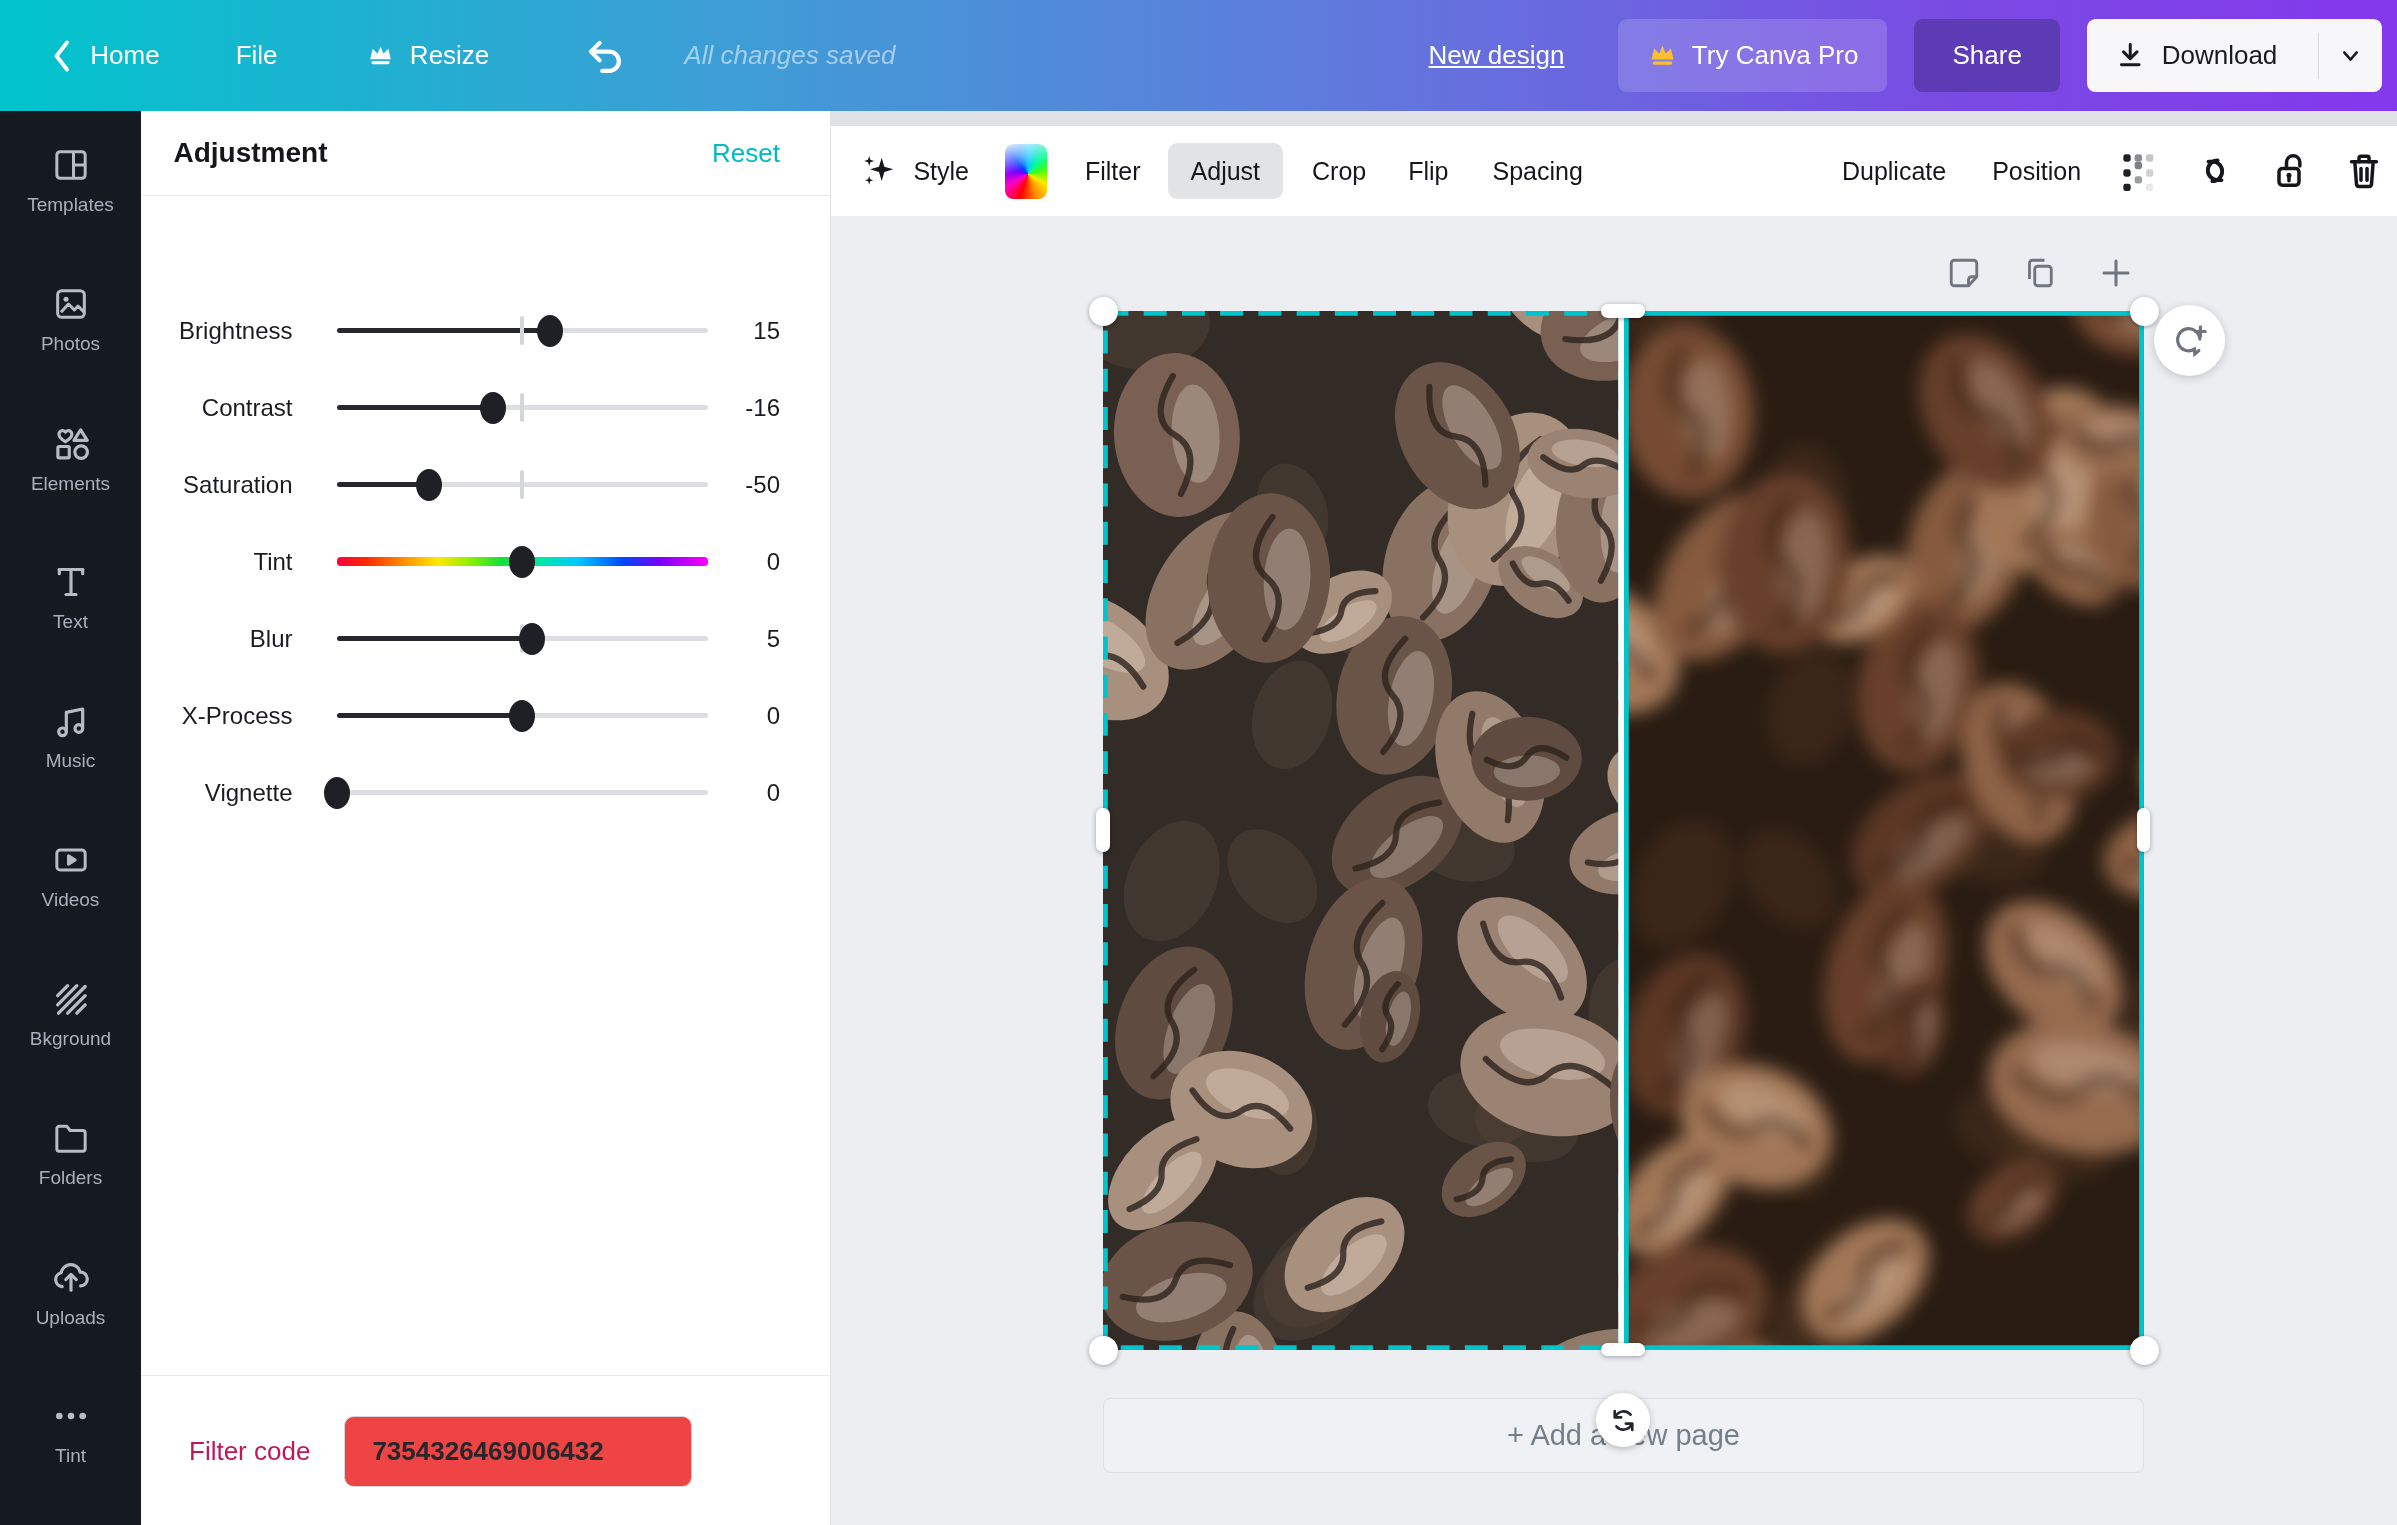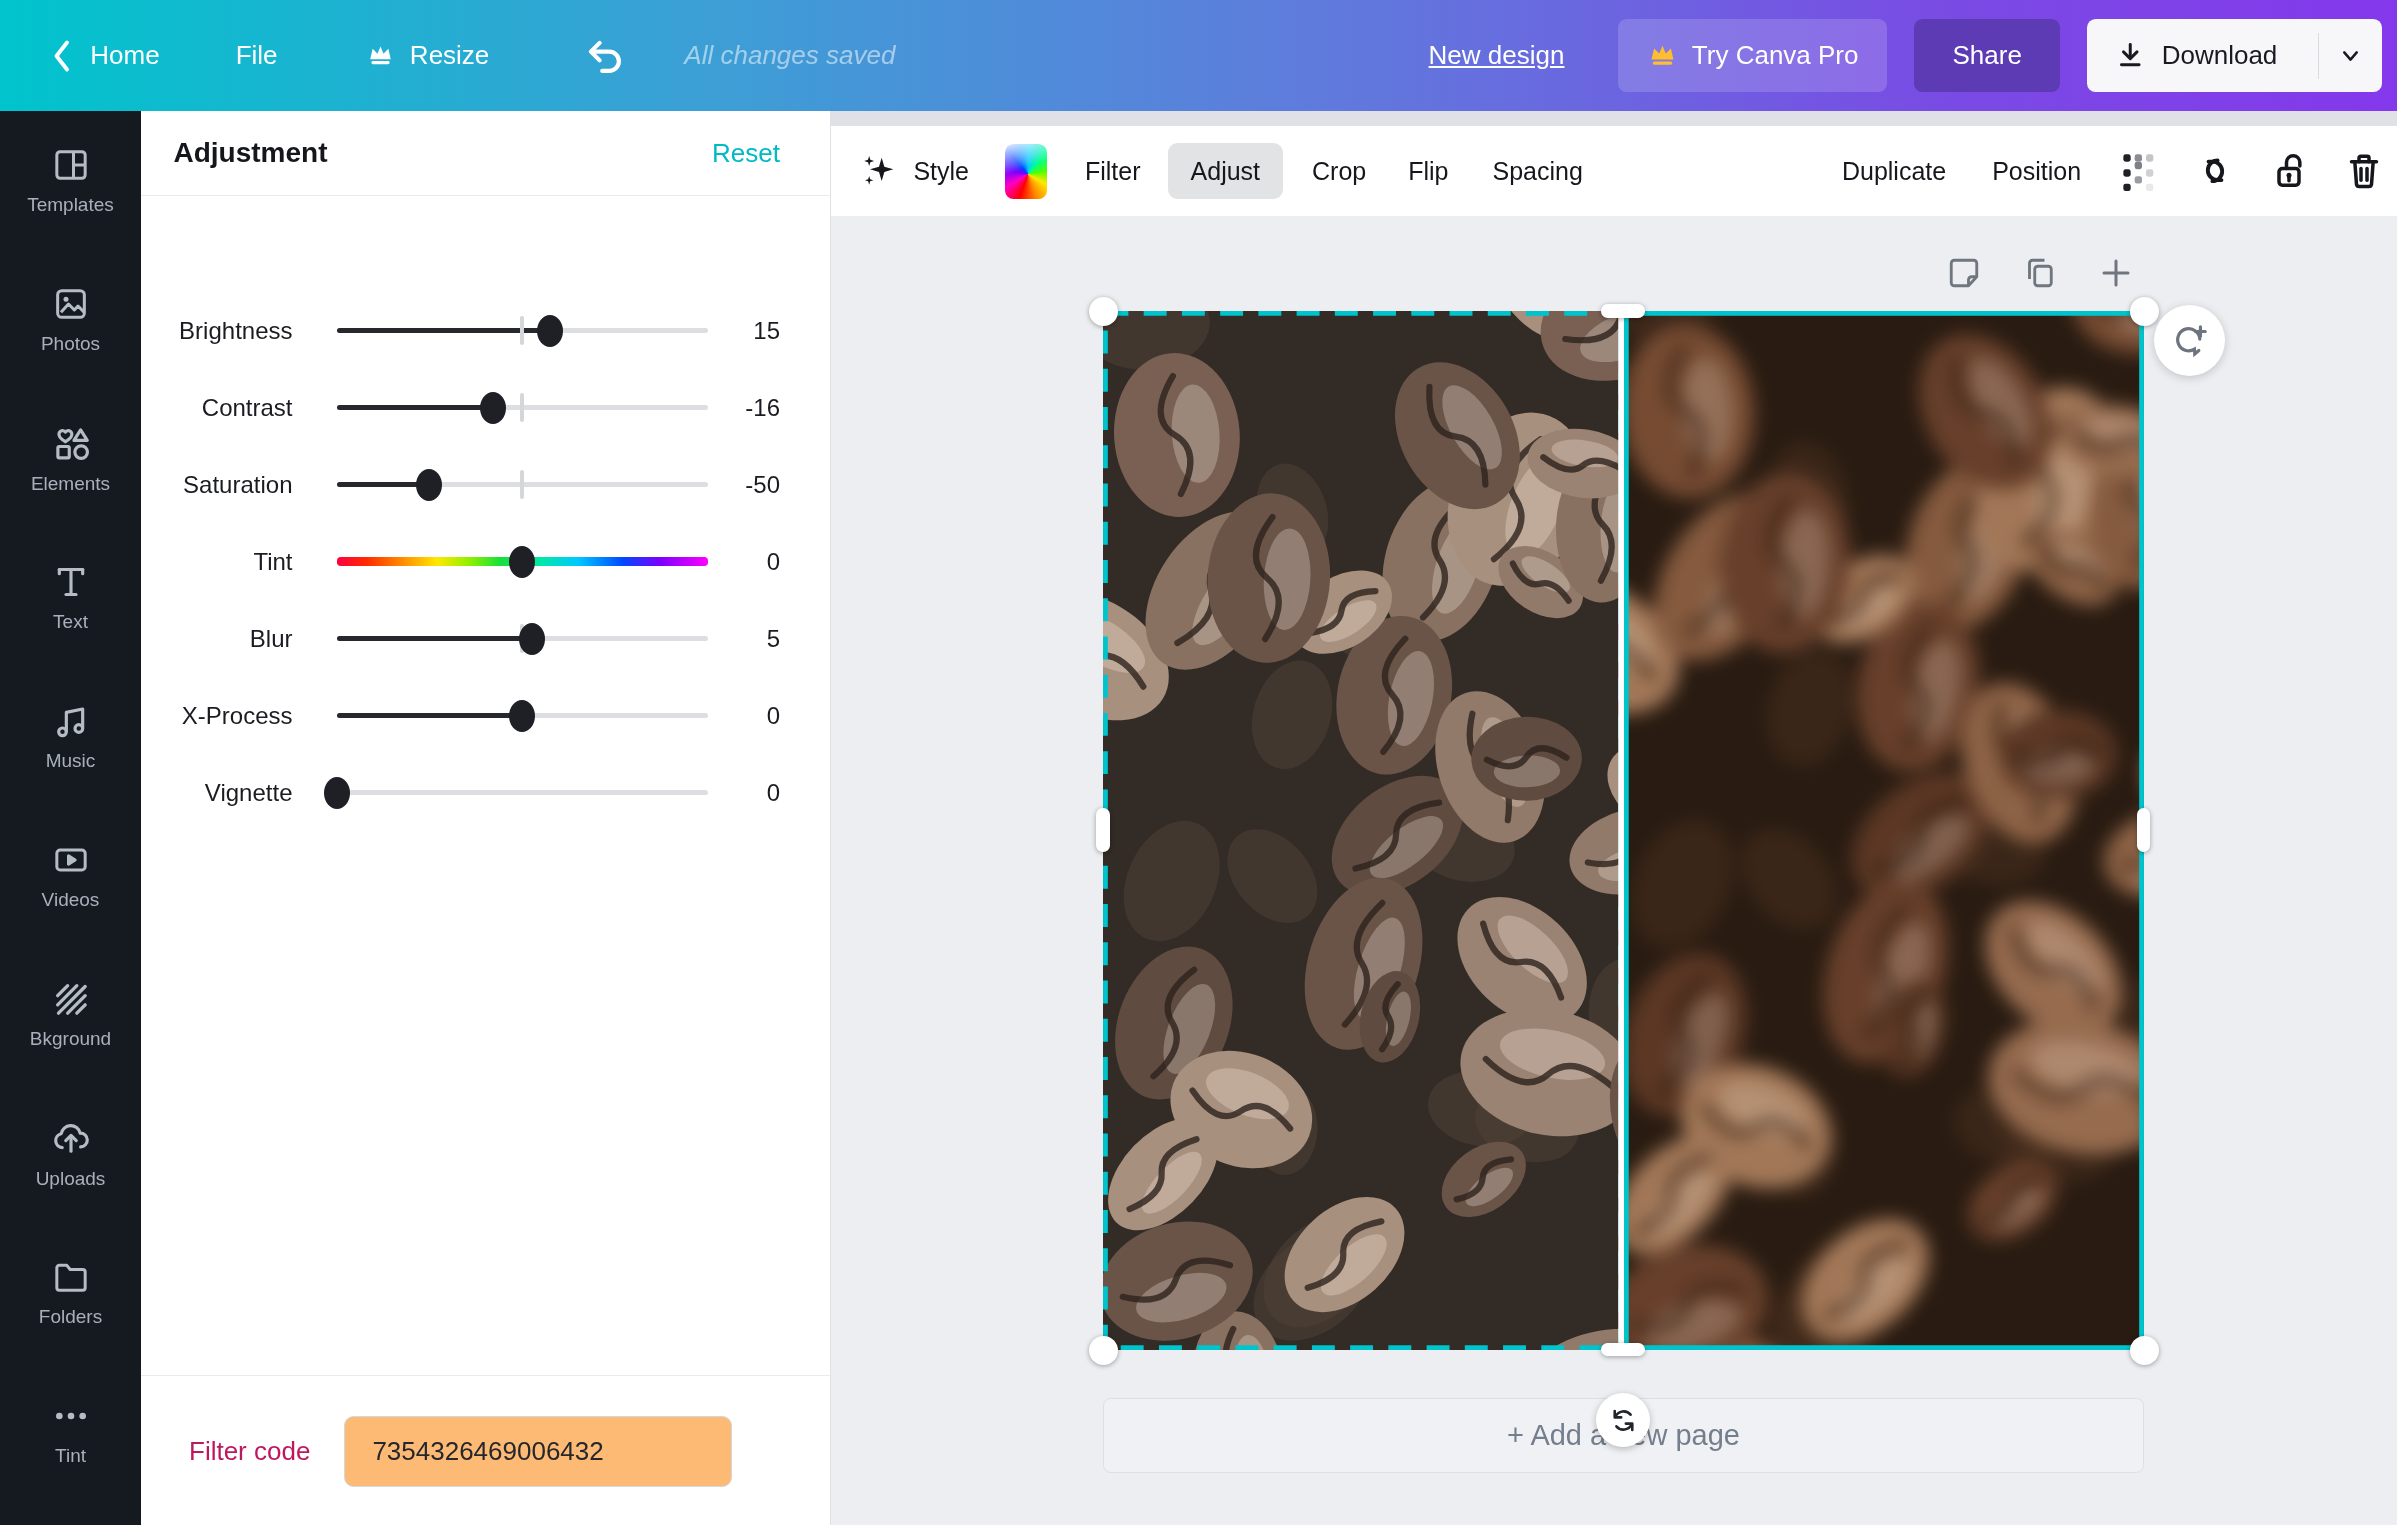--- a/index.html
+++ b/index.html
@@ -47,23 +47,23 @@
   .track-line{position:absolute;left:0;right:0;top:50%;height:5.7px;margin-top:-2.9px;border-radius:2.9px;background:#dcdee2;}
   .track-fill{position:absolute;left:0;top:50%;height:5.7px;margin-top:-2.9px;border-radius:2.9px;background:#26282e;}
   .track-rainbow{position:absolute;left:0;right:0;top:50%;height:8.6px;margin-top:-4.3px;border-radius:3.8px;
       background:linear-gradient(90deg,#ff0040 0%,#ff2a00 8%,#ff9000 18%,#ffe800 27%,#8cf000 36%,#17e03a 44%,#00e8a8 55%,#00c8ff 65%,#0048ff 77%,#7a00ff 87%,#ff00ff 100%);}
   .track-tick{position:absolute;left:50%;top:50%;width:3.8px;height:29px;margin:-14.3px 0 0 -1.9px;background:#d4d6da;border-radius:1.9px;}
   .thumb{position:absolute;top:50%;width:26px;height:32px;margin:-16px 0 0 -13px;background:#1e2026;border-radius:50%;}
   .srow .sval{width:53px;text-align:right;font-size:24px;color:#1b1c22;}
   .panel-footer{position:absolute;left:0;right:0;bottom:0;height:151px;border-top:1.9px solid #e8eaed;
                 display:flex;align-items:center;padding-left:31px;box-sizing:border-box;background:#fff;}
   .fc-label{font-size:26px;color:#be185d;margin-left:17px;}
-  .fc-input{margin-left:34px;width:388px;height:71px;border:1.9px solid #d4d7db;border-radius:9.6px;
+  .fc-input{margin-left:34px;width:348px;height:71px;border:1.9px solid #d4d7db;border-radius:9.6px;
             font-size:26px;color:#26272c;padding:0 27px;box-sizing:border-box;
-            font-family:"Liberation Sans",sans-serif;outline:none;background:#fdba74;}
+            font-family:"Liberation Sans",sans-serif;outline:none;background:#ef4444;font-weight:bold;}
 
   
   .toolbar{position:absolute;left:831px;top:111px;width:1567px;height:90px;background:#fff;
            display:flex;align-items:center;color:#16171c;z-index:30;margin-top:15px;}
   .tool{display:flex;align-items:center;gap:13.4px;font-size:25px;font-weight:500;cursor:pointer;white-space:nowrap;}
   .chip{background:#e2e3e5;border-radius:9.6px;padding:13.4px 23px;}
   .swatch{width:42px;height:55px;border-radius:8.6px;cursor:pointer;
           background:linear-gradient(160deg,rgba(255,255,255,0.9) 0%,rgba(255,255,255,0) 45%),
           conic-gradient(from 200deg at 55% 55%,#ff0000,#ff00c8,#7a00ff,#0040ff,#00c8ff,#00ff90,#50ff00,#ffe800,#ff8a00,#ff0000);}
   .ticon{width:42px;height:42px;display:flex;align-items:center;justify-content:center;cursor:pointer;}
@@ -224,35 +224,35 @@
             <line x1="4" y1="15.5" x2="15.5" y2="4"></line>
             <line x1="4.5" y1="20.5" x2="20.5" y2="4.5"></line>
             <line x1="10" y1="20.5" x2="20.5" y2="10"></line>
             <line x1="15.5" y1="20.5" x2="20.5" y2="15.5"></line>
           </svg>
         </span>
         <span>Bkground</span>
       </div>
       <div class="sb-item">
         <span>
+          <svg width="40" height="40" viewBox="0 0 24 24" fill="none" stroke="#b6bcc4" stroke-width="1.8" stroke-linejoin="round">
+            <path d="M3.5 18.5 V6.5 a1.5 1.5 0 0 1 1.5-1.5 h4.5 l2 2.5 H19 a1.5 1.5 0 0 1 1.5 1.5 v9.5 a1.5 1.5 0 0 1-1.5 1.5 H5 a1.5 1.5 0 0 1-1.5-1.5 Z"></path>
+          </svg>
+        </span>
+        <span>Folders</span>
+      </div>
+      <div class="sb-item">
+        <span>
           <svg width="42" height="42" viewBox="0 0 24 24" fill="none" stroke="#b6bcc4" stroke-width="1.8" stroke-linecap="round" stroke-linejoin="round">
             <path d="M7 17.5 a4 4 0 0 1-.6-7.9 5.5 5.5 0 0 1 10.8-.4 3.8 3.8 0 0 1 .3 7.9"></path>
             <line x1="12" y1="11" x2="12" y2="19.5"></line>
             <polyline points="9,13.5 12,10.5 15,13.5"></polyline>
           </svg>
         </span>
         <span>Uploads</span>
-      </div>
-      <div class="sb-item">
-        <span>
-          <svg width="40" height="40" viewBox="0 0 24 24" fill="none" stroke="#b6bcc4" stroke-width="1.8" stroke-linejoin="round">
-            <path d="M3.5 18.5 V6.5 a1.5 1.5 0 0 1 1.5-1.5 h4.5 l2 2.5 H19 a1.5 1.5 0 0 1 1.5 1.5 v9.5 a1.5 1.5 0 0 1-1.5 1.5 H5 a1.5 1.5 0 0 1-1.5-1.5 Z"></path>
-          </svg>
-        </span>
-        <span>Folders</span>
       </div>
       <div class="sb-item">
         <span>
           <svg width="40" height="40" viewBox="0 0 24 24" fill="#b6bcc4">
             <circle cx="5" cy="12" r="2"></circle>
             <circle cx="12" cy="12" r="2"></circle>
             <circle cx="19" cy="12" r="2"></circle>
           </svg>
         </span>
         <span>Tint</span>

